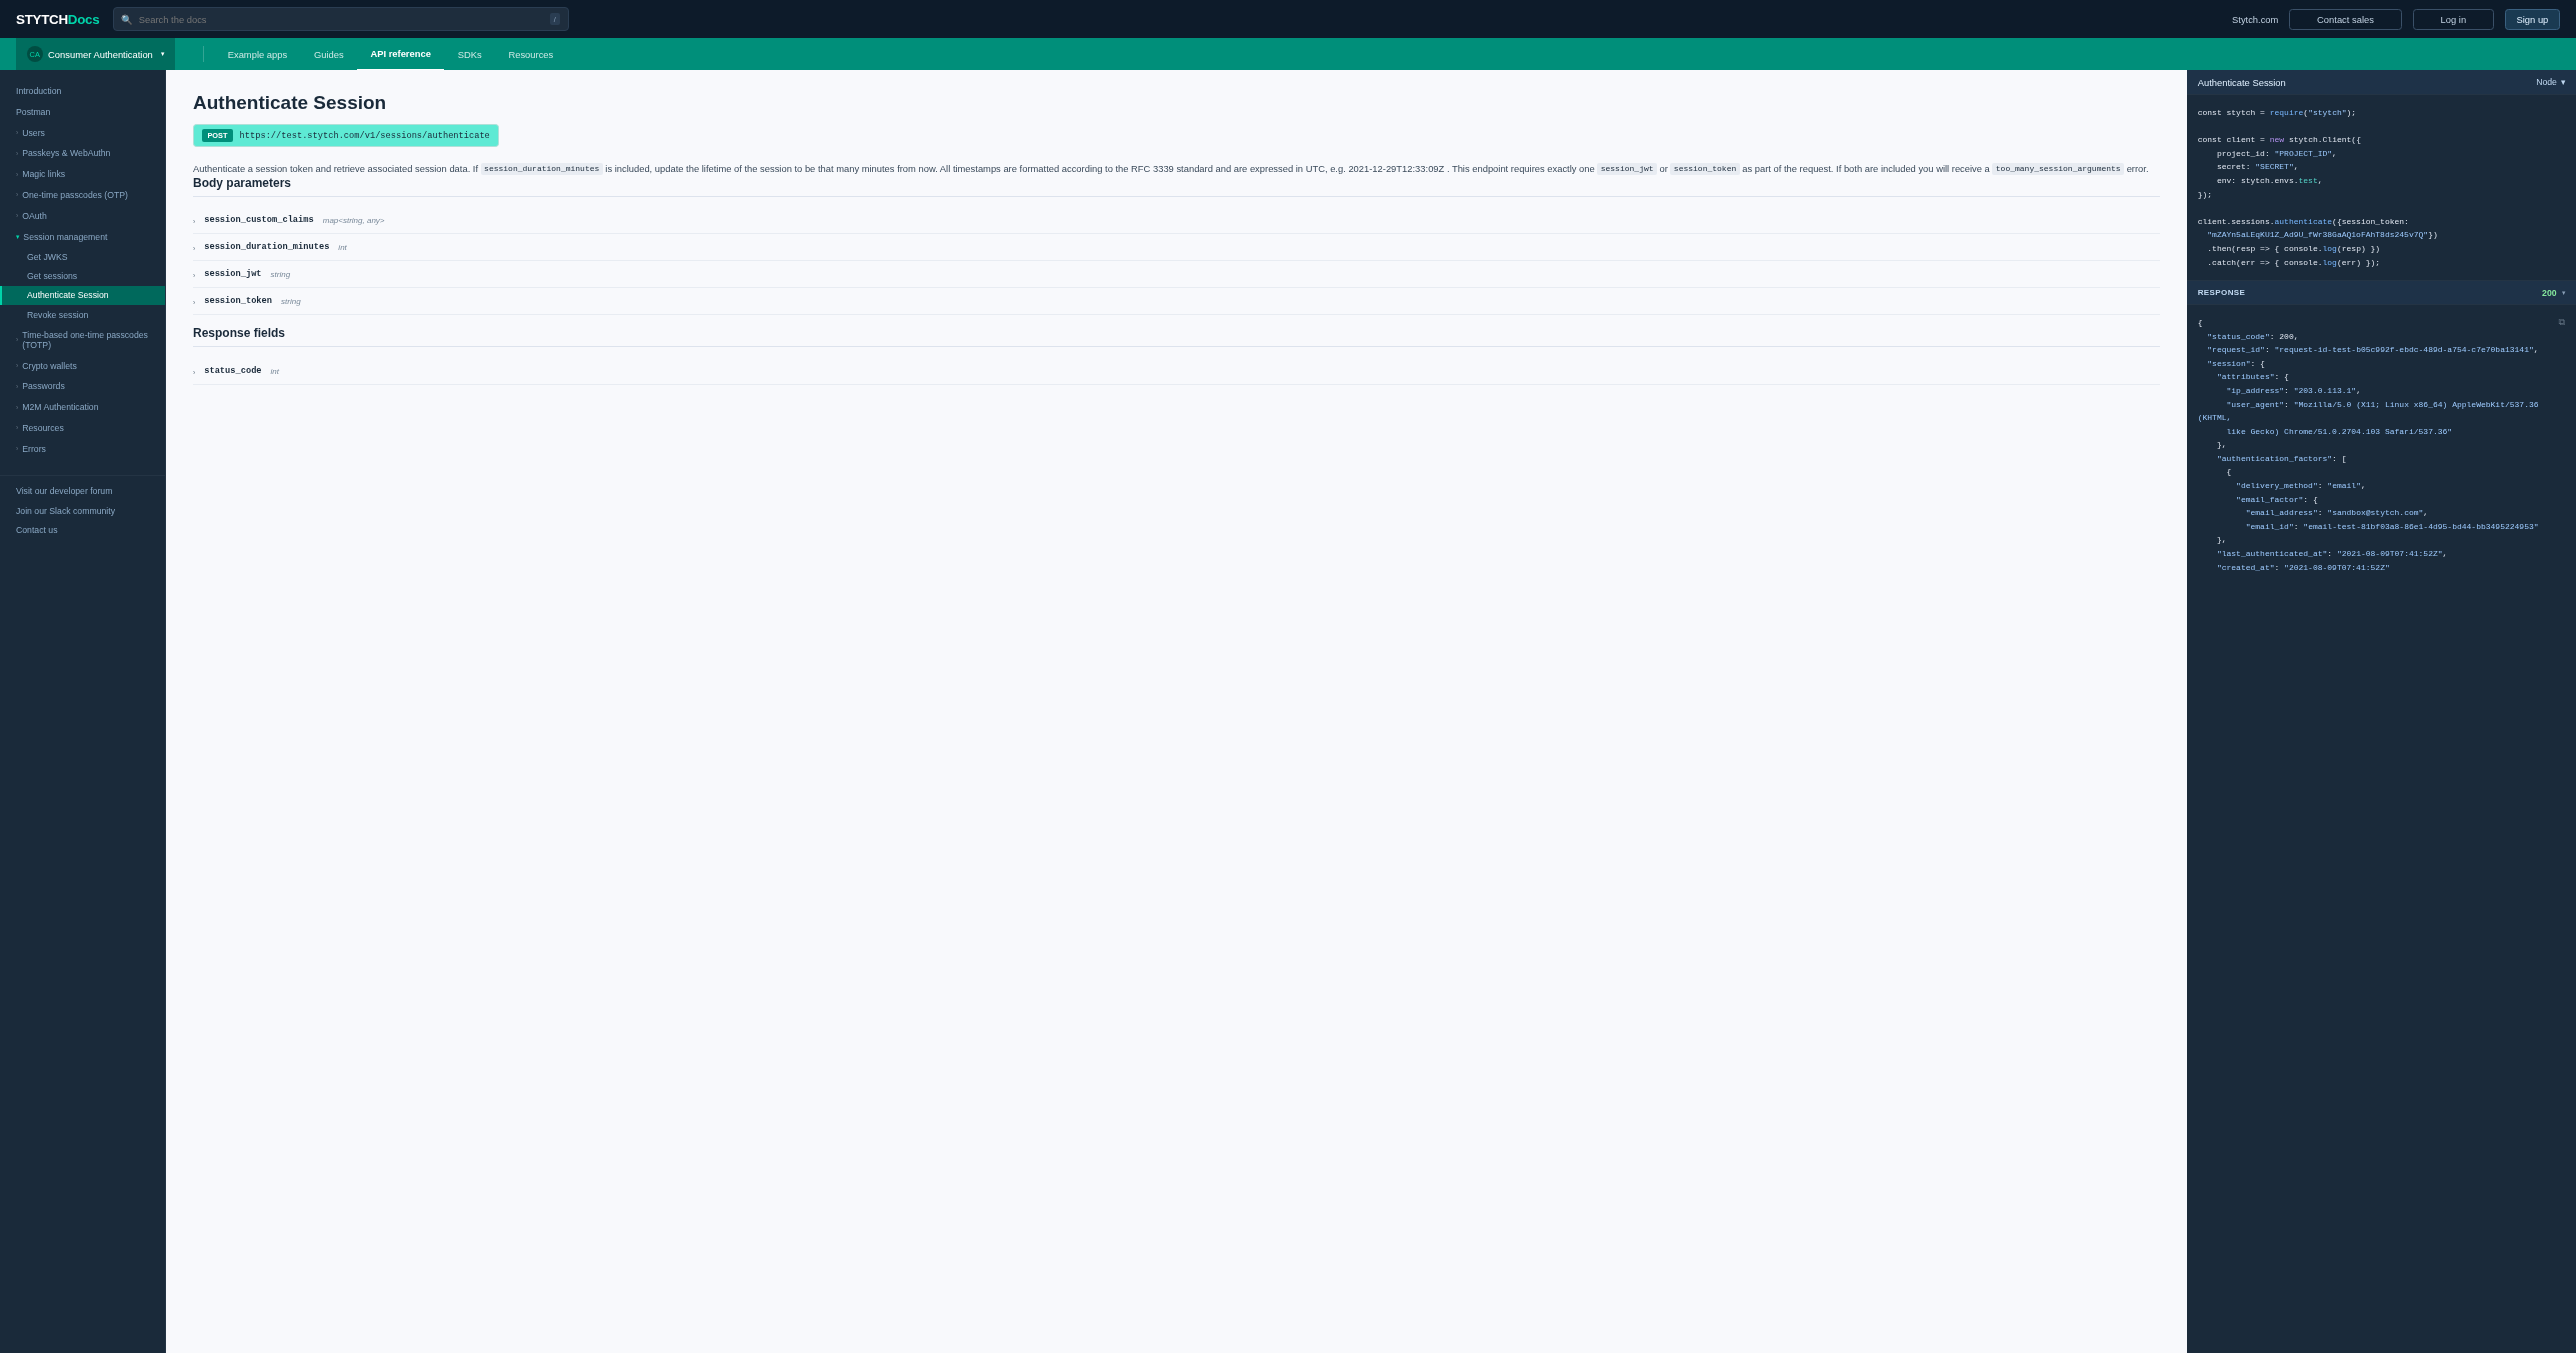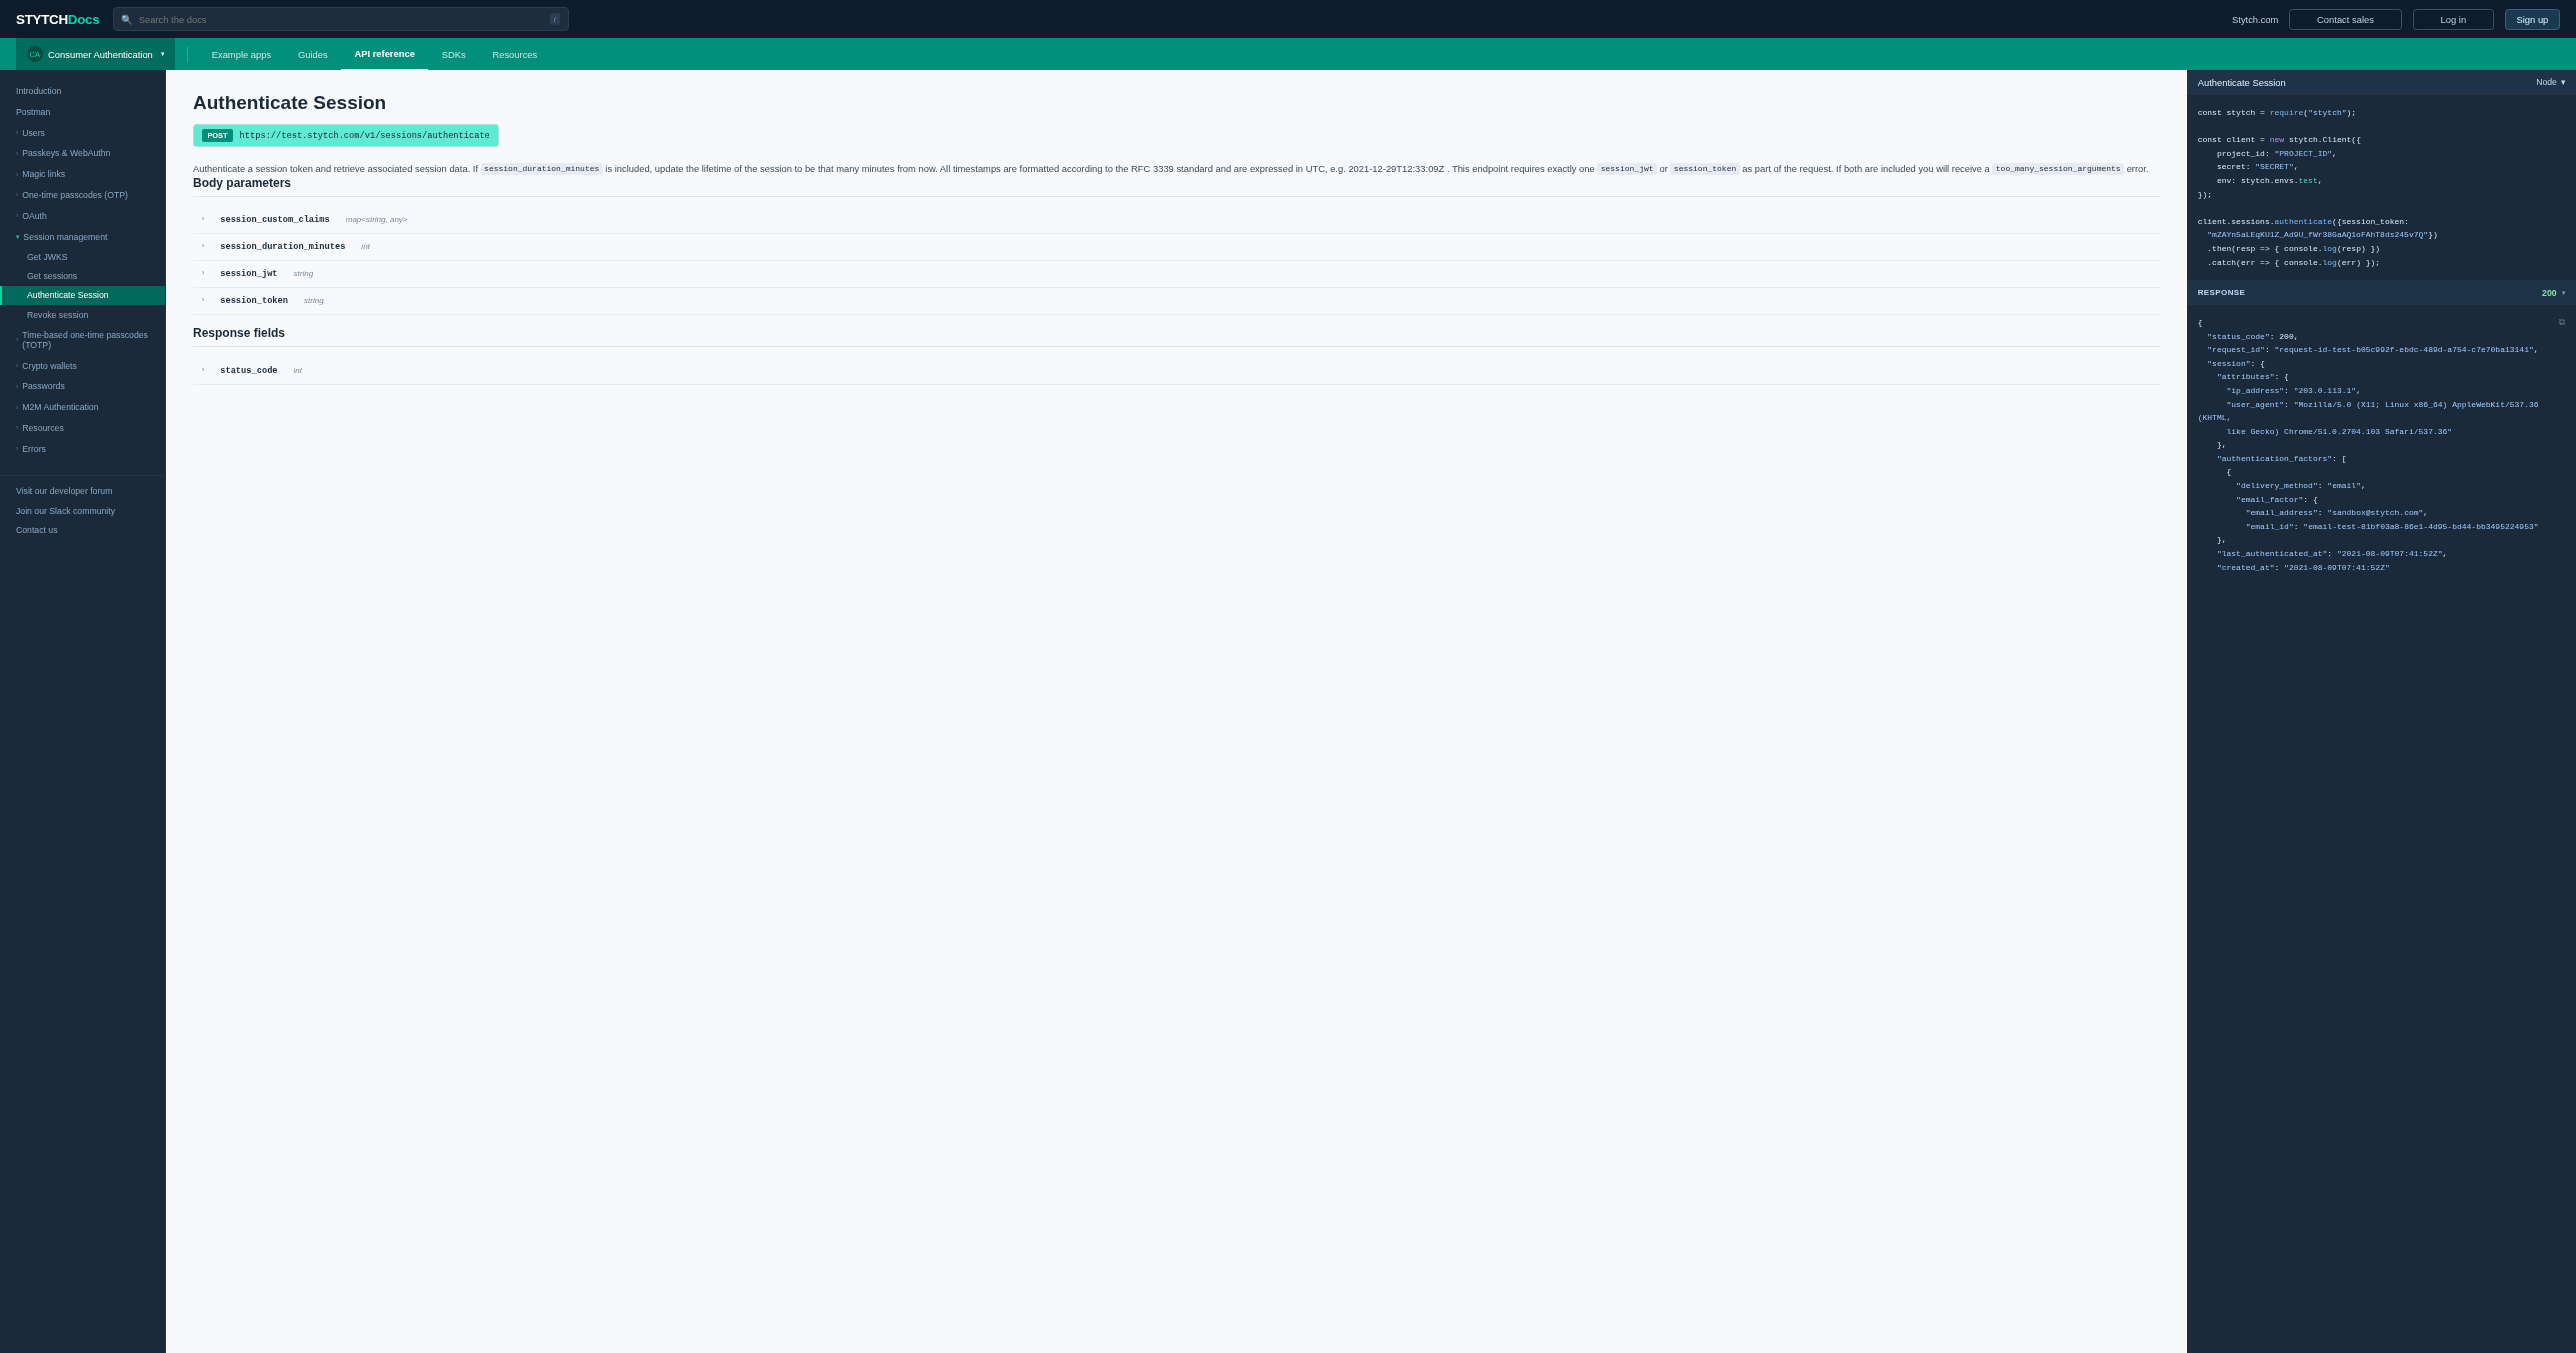--- a/index.html
+++ b/index.html
@@ -87,21 +87,21 @@
       height: 32px;
       gap: 0;
     }
     .section-nav-left {
       display: flex;
       align-items: center;
       gap: 5.4px;
       padding: 0 10.7px;
       height: 100%;
       background: #006d5e;
-      margin-right: 12px;
+      margin-right: 28px;
       cursor: pointer;
     }
     .section-nav-left .avatar {
       width: 16px; height: 16px;
       background: #004d42;
       border-radius: 50%;
       display: flex; align-items: center; justify-content: center;
       font-size: 7.4px; color: #00d4aa;
     }
     .section-nav-left .label { color: #fff; font-size: 9.4px; font-weight: 500; }
@@ -243,24 +243,23 @@
       padding-bottom: 5.4px;
       border-bottom: 0.7px solid #dde3ed;
     }
 
     .param-item {
       border-bottom: 0.7px solid #e8ecf2;
       padding: 8px 0;
     }
     .param-header {
       display: flex;
-      align-items: flex-start;
-      gap: 16px;
-      cursor: pointer;
-      margin-left: 9px;
+      align-items: flex-end;
+      gap: 9px;
+      cursor: pointer;
     }
     .param-chevron { color: #607080; font-size: 6.7px; }
     .param-name {
       font-family: 'Courier New', monospace;
       font-size: 8.7px;
       font-weight: 600;
       color: #1a2a3a;
     }
     .param-type {
       font-size: 8px;

